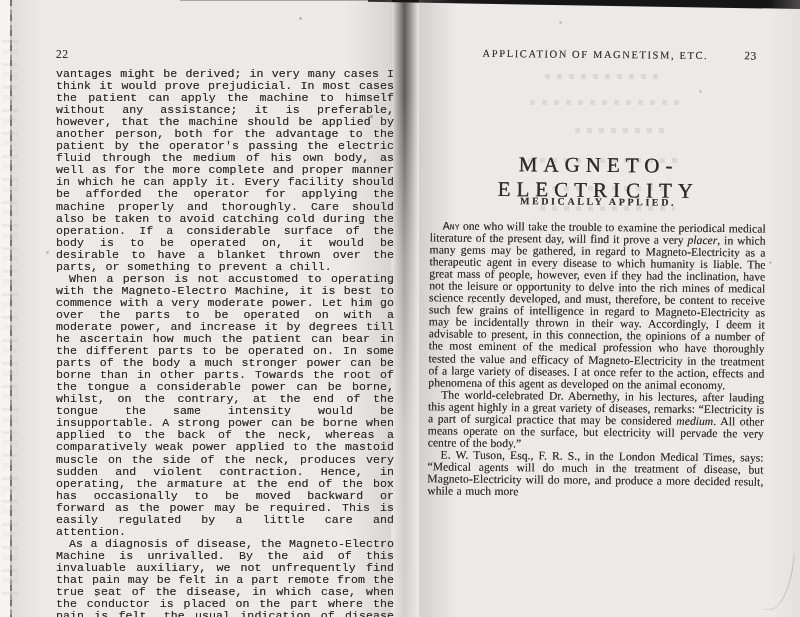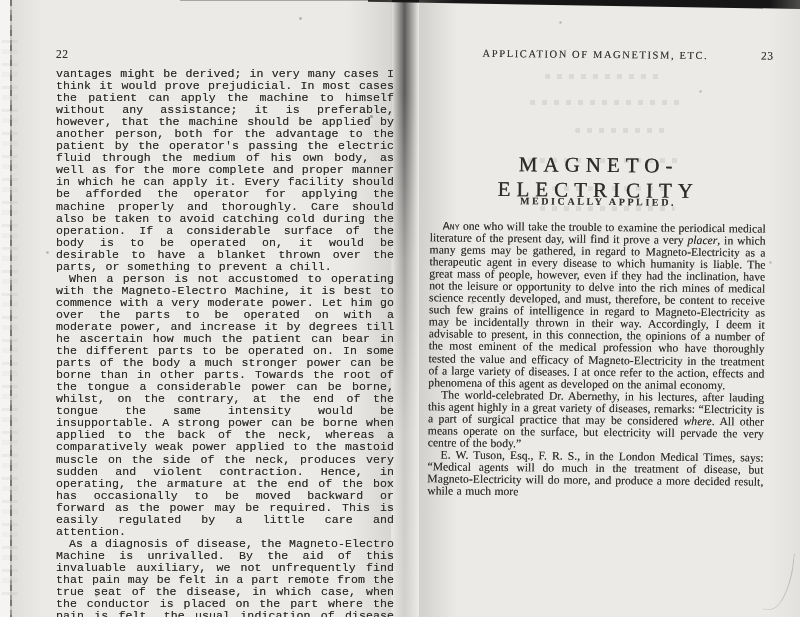--- a/index.html
+++ b/index.html
@@ -77,21 +77,21 @@
     text-shadow:0 0 .5px rgba(43,42,39,.55);}
   .body-text p{margin:0;}
   .body-text p.indent{text-indent:13px;}
   .it{font-style:italic;}
   .sc{font-variant:small-caps;font-family:Liberation Mono, monospace;}
   .lp-hdr{left:56px;top:48px;width:338px;}
   .lp-body{left:56px;top:68px;width:338px;font-family:Liberation Mono, monospace;}
   .rp-rot{position:absolute;left:412px;top:0;width:388px;height:617px;
     transform:rotate(.55deg);transform-origin:50% 0;}
   .rp-hdr{left:18px;top:48px;width:344px;}
-  .rp-hdr .pagenum{width:46px;text-align:right;}
+  .rp-hdr .pagenum{width:46px;text-align:center;}
   .rp-title{position:absolute;left:10px;top:153px;width:356px;margin:0;text-align:center;
     font-size:21px;font-weight:500;letter-spacing:6px;color:#2e2c29;
     text-shadow:.4px 0 0 rgba(46,44,41,.8);}
   .rp-subtitle{position:absolute;left:18px;top:196px;width:340px;margin:0;text-align:center;
     font-size:10px;font-weight:700;letter-spacing:2.6px;color:#33312e;
     text-shadow:0 0 .4px rgba(51,49,46,.5);}
   .rp-body{left:20px;top:222px;width:336px;}
 </style>
 </head>
 <body>
@@ -131,18 +131,18 @@
   <div class="rp-rot">
     <div class="hdr rp-hdr">
       <span class="hspacer"></span>
       <span class="running">APPLICATION OF MAGNETISM, ETC.</span>
       <span class="pagenum">23</span>
     </div>
     <h1 class="rp-title">MAGNETO-ELECTRICITY</h1>
     <h2 class="rp-subtitle">MEDICALLY APPLIED.</h2>
     <div class="body-text rp-body">
         <p class="indent"><span class="sc">Any</span><span> one who will take the trouble to examine the periodical medical literature of the present day, will find it prove a very </span><span class="it">placer</span><span>, in which many gems may be gathered, in regard to Magneto-Electricity as a therapeutic agent in every disease to which humanity is liable.  The great mass of people, however, even if they had the inclination, have not the leisure or opportunity to delve into the rich mines of medical science recently developed, and must, therefore, be content to receive such few grains of intelligence in regard to Magneto-Electricity as may be incidentally thrown in their way.  Accordingly, I deem it advisable to present, in this connection, the opinions of a number of the most eminent of the medical profession who have thoroughly tested the value and efficacy of Magneto-Electricity in the treatment of a large variety of diseases.  I at once refer to the action, effects and phenomena of this agent as developed on the animal economy.</span></p>
-        <p class="indent"><span>The world-celebrated Dr. Abernethy, in his lectures, after lauding this agent highly in a great variety of diseases, remarks: “Electricity is a part of surgical practice that may be considered </span><span class="it">where</span><span>.  All other means operate on the surface, but electricity will pervade the very centre of the body.”</span></p>
+        <p class="indent"><span>The world-celebrated Dr. Abernethy, in his lectures, after lauding this agent highly in a great variety of diseases, remarks: “Electricity is a part of surgical practice that may be considered </span><span class="it">medium</span><span>.  All other means operate on the surface, but electricity will pervade the very centre of the body.”</span></p>
         <p class="indent"><span>E. W. Tuson, Esq., F. R. S., in the London Medical Times, says: “Medical agents will do much in the treatment of disease, but Magneto-Electricity will do more, and produce a more decided result, while a much more</span></p>
       </div>
   </div>
 
 </div>
 
 </body></html>

